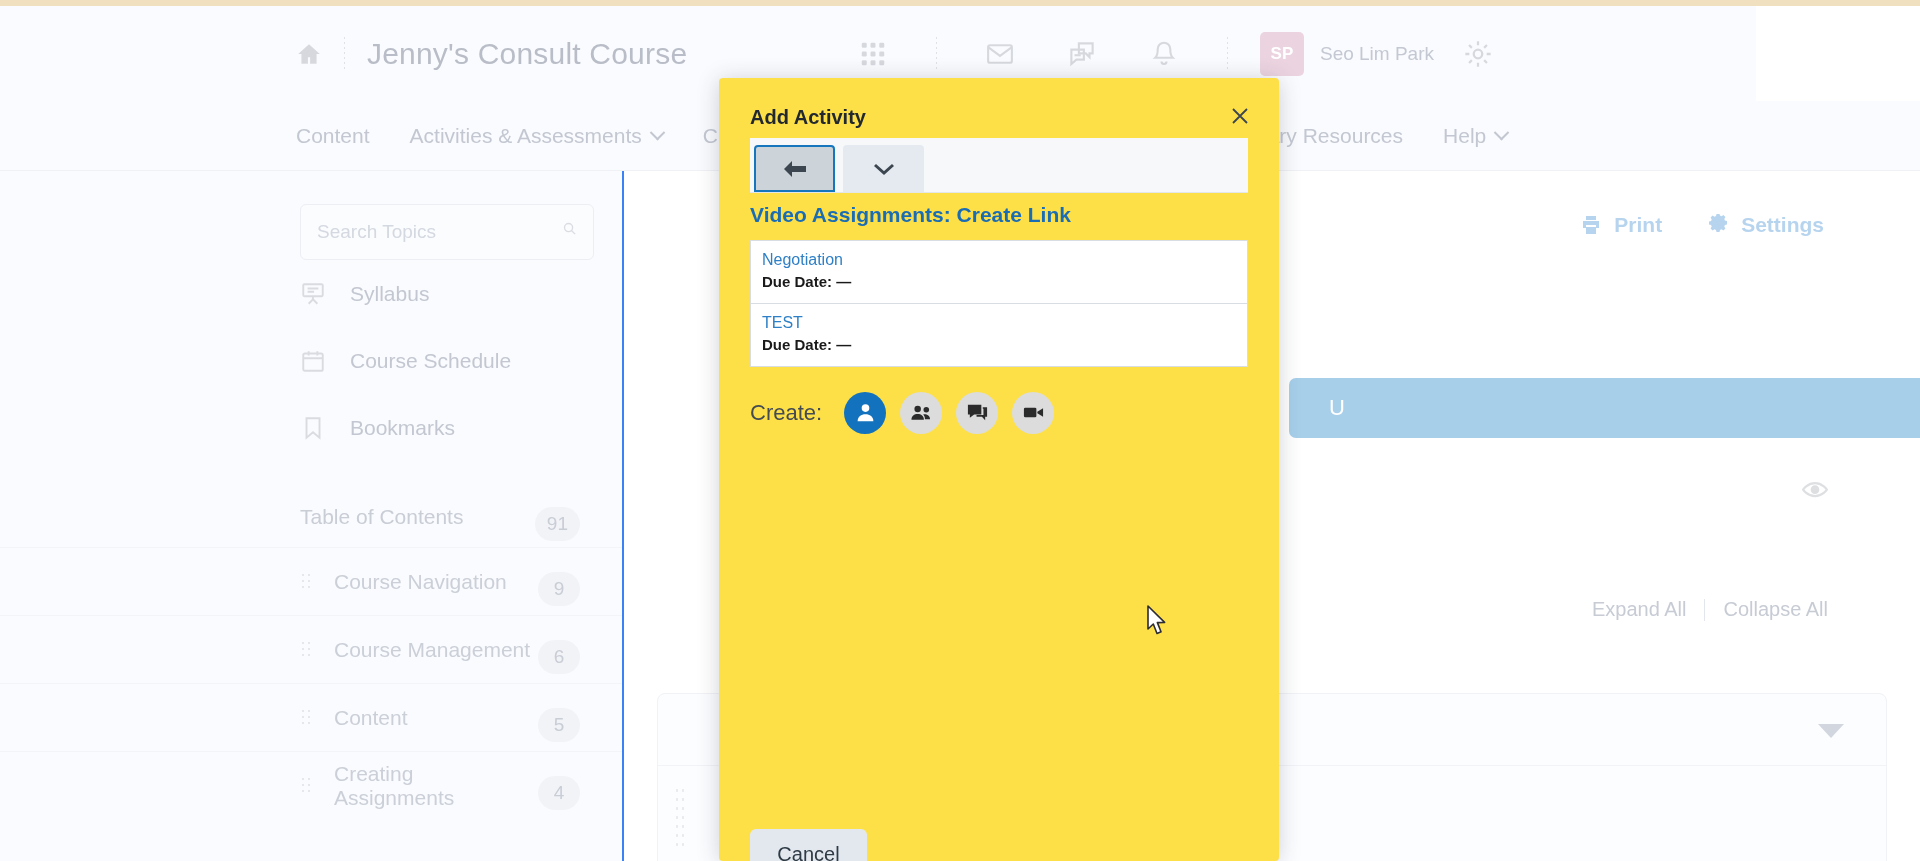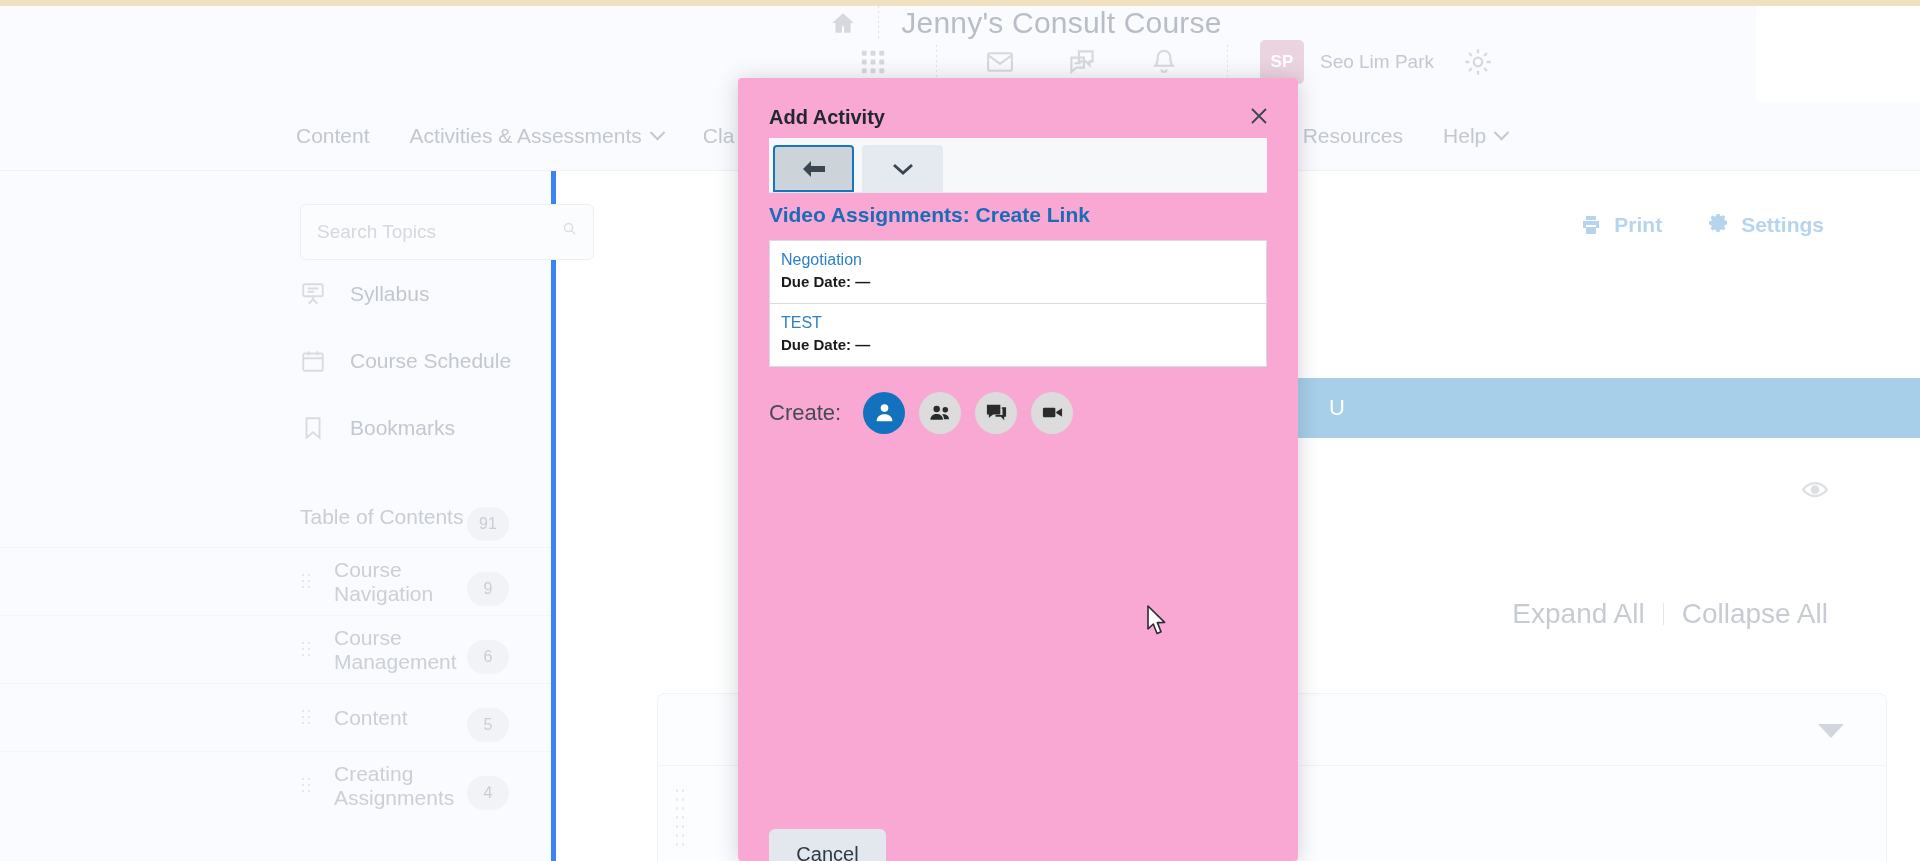--- a/index.html
+++ b/index.html
@@ -16,21 +16,21 @@
 
   .top-accent {
     position: absolute; top: 0; left: 0; width: 1920px; height: 6px;
     background: #f0e0c0;
   }
 
   
   .app-header {
     position: absolute; top: 6px; left: 0; width: 1756px; height: 95px;
     background: #fafbfe;
-    display: flex; align-items: center; flex-direction: column;
+    display: flex; align-items: center;
   }
   .hdr-left { display: flex; align-items: center; padding-left: 296px; }
   .home-icon { width: 26px; height: 26px; opacity: .22; }
   .hdr-div {
     width: 1px; height: 34px; margin: 0 22px;
     background: repeating-linear-gradient(to bottom, #c9cdd6 0 2px, transparent 2px 5px);
     opacity: .55;
   }
   .course-title {
     font-size: 30px; color: #b9bdc7; letter-spacing: .2px; white-space: nowrap;
@@ -60,22 +60,22 @@
     display: flex; align-items: center; white-space: nowrap;
   }
   .nav-caret {
     display: inline-block; margin-left: 10px; width: 11px; height: 11px;
     border-right: 2.5px solid #c3c7d1; border-bottom: 2.5px solid #c3c7d1;
     transform: rotate(45deg) translate(-2px,-2px);
   }
 
   
   .sidebar {
-    position: absolute; top: 171px; left: 0; width: 556px; height: 690px;
-    background: #fafbfe; border-right: 5px solid #3b82f6;
+    position: absolute; top: 171px; left: 0; width: 624px; height: 690px;
+    background: #fafbfe; border-right: 2px solid #3b82f6;
     padding: 33px 0 0 0;
   }
   .search-wrap {
     margin: 0 50px 0 300px; height: 56px; width: 294px;
     border: 1px solid #eceef3; border-radius: 6px; background: #fbfcfe;
     display: flex; align-items: center; padding: 0 16px;
   }
   .search-wrap input {
     flex: 1; border: none; outline: none; background: transparent;
     font-size: 19px; color: #c8ccd5; font-family: inherit;
@@ -98,42 +98,42 @@
     padding-left: 300px; padding-right: 42px;
     border-top: 1px solid #f3f4f8; color: #cbcfd8; font-size: 21px; justify-content: space-between;
   }
   .grip {
     width: 12px; height: 20px; margin-right: 22px; flex: none; opacity: .22;
     background-image: radial-gradient(circle, #9aa0ad 1.1px, transparent 1.3px);
     background-size: 6px 6px;
   }
   .count-pill {
     margin-left: auto; min-width: 42px; height: 34px; border-radius: 17px;
-    background: #f2f3f7; color: #c9cdd6; font-size: 16px;
+    background: #f2f3f7; color: #c9cdd6; font-size: 19px;
     display: flex; align-items: center; justify-content: center; padding: 0 12px; margin-top: 14px;
   }
 
   
   .main-behind { position: absolute; top: 171px; left: 629px; width: 1291px; height: 690px; background: #fff; }
   .mc-title { position: absolute; top: 28px; left: 160px; font-size: 48px; color: #c6cad3; }
   .mc-toolbar { position: absolute; top: 42px; right: 96px; display: flex; gap: 44px; align-items: center; }
   .mc-tool { display: flex; align-items: center; gap: 11px; color: #b7d4ef; font-size: 21px; font-weight: 600; }
   .mc-tool .ti { width: 24px; height: 24px; }
   .mc-add { position: absolute; left: 160px; font-size: 22px; color: #c8ccd5; }
   .mc-add.a1 { top: 106px; }
   .mc-add.a2 { top: 161px; }
   .mc-btn {
     position: absolute; top: 207px; left: 660px; width: 640px; height: 60px;
     background: #a7cfea; border-radius: 7px; color: #fff; font-size: 22px;
     display: flex; align-items: center; padding-left: 40px;
   }
   .eye-ico { position: absolute; top: 310px; right: 92px; width: 26px; height: 18px; opacity: .2; }
   .exp-coll {
     position: absolute; top: 427px; right: 92px; display: flex; align-items: center;
-    gap: 18px; font-size: 28px; color: #c7cbd4;
+    gap: 18px; font-size: 20px; color: #c7cbd4;
   }
   .exp-sep { width: 1px; height: 22px; background: #e3e6ec; }
 
   .topic-card {
     position: absolute; top: 522px; left: 28px; width: 1230px; height: 290px;
     border: 1px solid #f1f2f6; border-radius: 8px; background: #fcfdff;
   }
   .topic-head { height: 72px; border-bottom: 1px solid #f2f3f7; position: relative; }
   .topic-caret {
     position: absolute; right: 42px; top: 30px;
@@ -141,22 +141,22 @@
     border-top: 14px solid #d2d6de;
   }
   .side-grip-main {
     position: absolute; left: 16px; top: 92px; width: 12px; height: 62px; opacity: .2;
     background-image: radial-gradient(circle, #9aa0ad 1.1px, transparent 1.3px);
     background-size: 6px 9px;
   }
 
   
   .modal {
-    position: absolute; top: 78px; left: 738px; width: 560px; height: 783px;
-    background: #f9a8d4; border-radius: 4px;
+    position: absolute; top: 78px; left: 719px; width: 560px; height: 783px;
+    background: #fde047; border-radius: 4px;
     box-shadow: 0 2px 22px rgba(40,50,70,.22);
     z-index: 40;
   }
   .modal-title {
     position: absolute; top: 28px; left: 31px;
     font-size: 20px; font-weight: bold; color: #22282f;
   }
   .modal-close {
     position: absolute; top: 25px; right: 26px; width: 26px; height: 26px;
     display: flex; align-items: center; justify-content: center;

